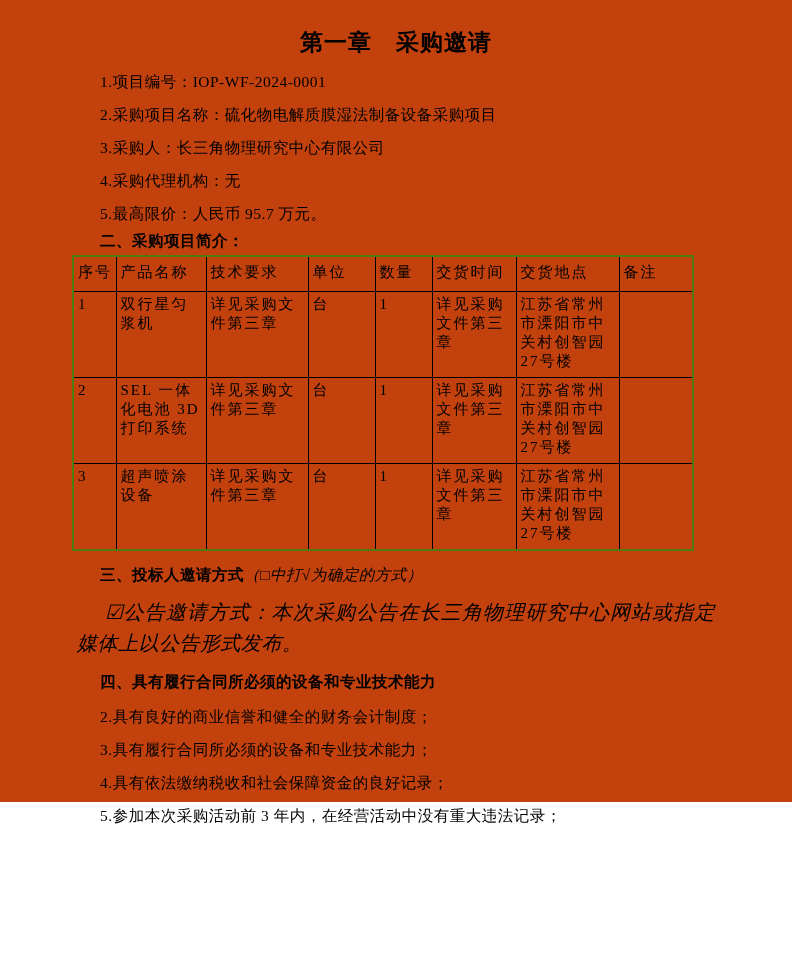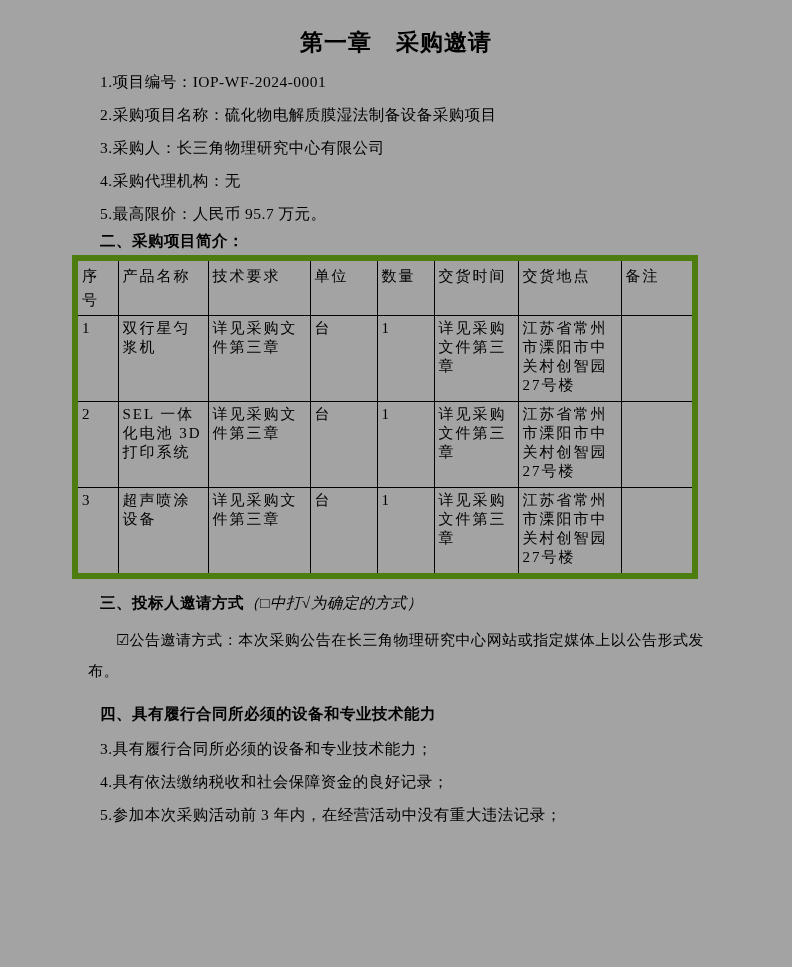--- a/index.html
+++ b/index.html
@@ -10,23 +10,23 @@
   body {
     width: 792px;
     height: 967px;
     overflow: hidden;
     font-family: "Liberation Serif", "DejaVu Serif", serif;
     color: #000000;
   }
   .page {
     box-sizing: border-box;
     width: 792px;
-    height: 967px;
+    height: 802px;
     padding: 26px 72px 0 72px;
-    background: #a3a3a3;
+    background: #c2410c;
   }
   .doc-title {
     margin: 0;
     font-family: "Liberation Sans", "DejaVu Sans", sans-serif;
     font-weight: bold;
     font-size: 23px;
     line-height: 32px;
     text-align: center;
     letter-spacing: 1px;
   }
@@ -59,21 +59,21 @@
     white-space: nowrap;
   }
   .num-list.bottom { margin-top: 8px; }
   .num-list.bottom p { white-space: normal; }
 
   table.products {
     margin-top: 4px;
     border-collapse: collapse;
     table-layout: fixed;
     width: 620px;
-    border: 6px solid #4d7c0f;
+    border: 2px solid #4d7c0f;
   }
   table.products th, table.products td {
     border: 1px solid #000;
     vertical-align: top;
     text-align: left;
     font-weight: normal;
     font-size: 15px;
     letter-spacing: 2px;
     padding: 3px 3px 3px 4px;
     overflow: hidden;
@@ -90,26 +90,27 @@
   col.c1 { width: 43px; }
   col.c2 { width: 90px; }
   col.c3 { width: 102px; }
   col.c4 { width: 67px; }
   col.c5 { width: 57px; }
   col.c6 { width: 84px; }
   col.c7 { width: 103px; }
   col.c8 { width: 74px; }
 
   .para {
-    margin: 16px;
-    font-size: 15px;
+    margin: 5px;
+    font-size: 20px;
     line-height: 31px;
     letter-spacing: 0.5px;
     text-indent: 28px;
     text-align: justify;
+    font-style: italic;
   }
   .para.opt1 { margin-top: 12px; }
   .para.opt2 { margin-top: 14px; }
   .cbx { letter-spacing: 0; }
 </style>
 </head>
 <body>
 
 <div class="page">
 
@@ -184,18 +185,19 @@
   </table>
 
   <h2 class="sec-heading h-s3"><span>三、投标人邀请方式</span><span class="note">（□中打√为确定的方式）</span></h2>
 
   <p class="para opt1"><span class="cbx">☑</span><span>公告邀请方式：本次采购公告在长三角物理研究中心网站或指定媒体上以公告形式发布。</span></p>
 
 
   <h2 class="sec-heading h-s4">四、具有履行合同所必须的设备和专业技术能力</h2>
 
   <div class="num-list bottom">
+      <p>2.具有良好的商业信誉和健全的财务会计制度；</p>
       <p>3.具有履行合同所必须的设备和专业技术能力；</p>
       <p>4.具有依法缴纳税收和社会保障资金的良好记录；</p>
       <p>5.参加本次采购活动前 3 年内，在经营活动中没有重大违法记录；</p>
     </div>
 
 </div>
 
 </body></html>

